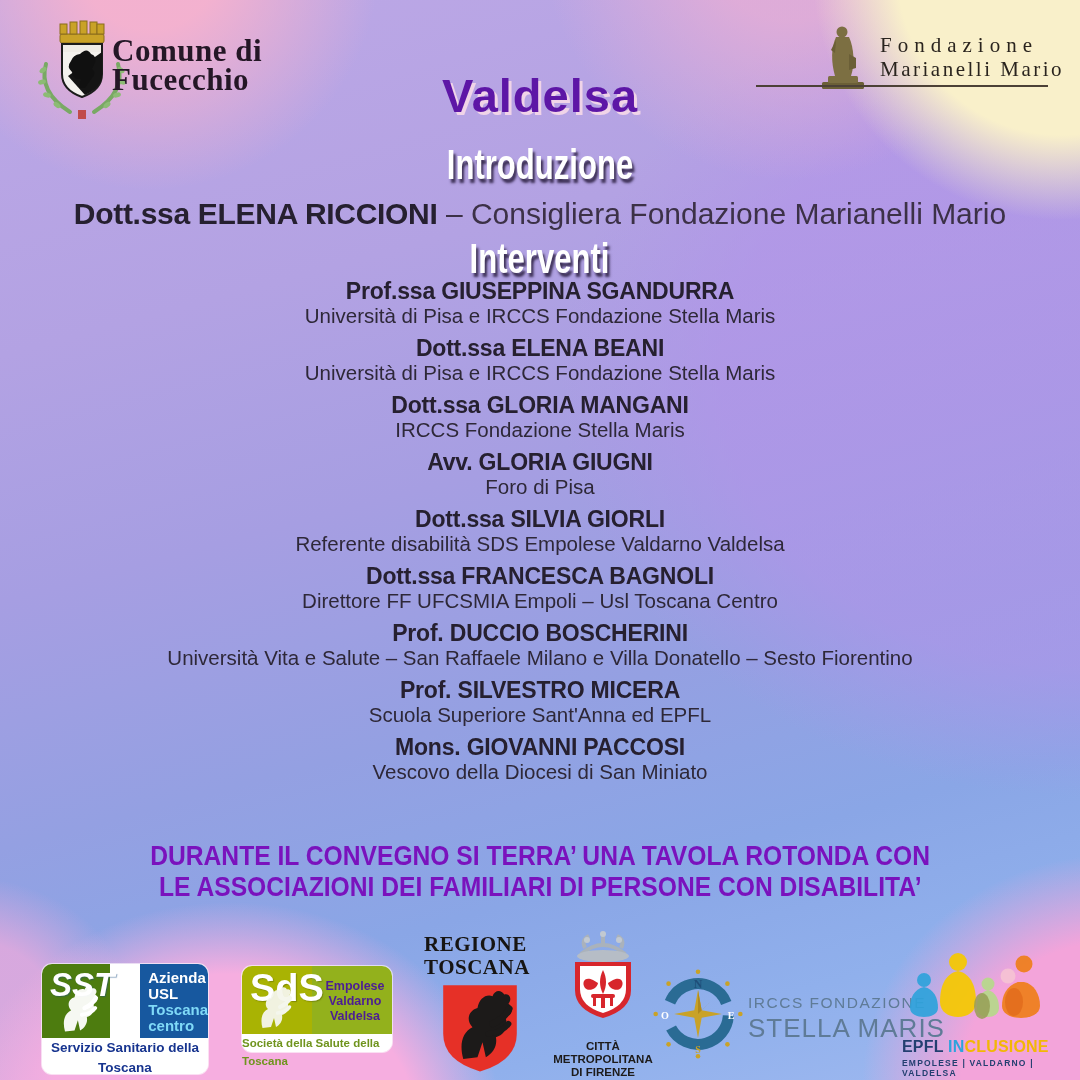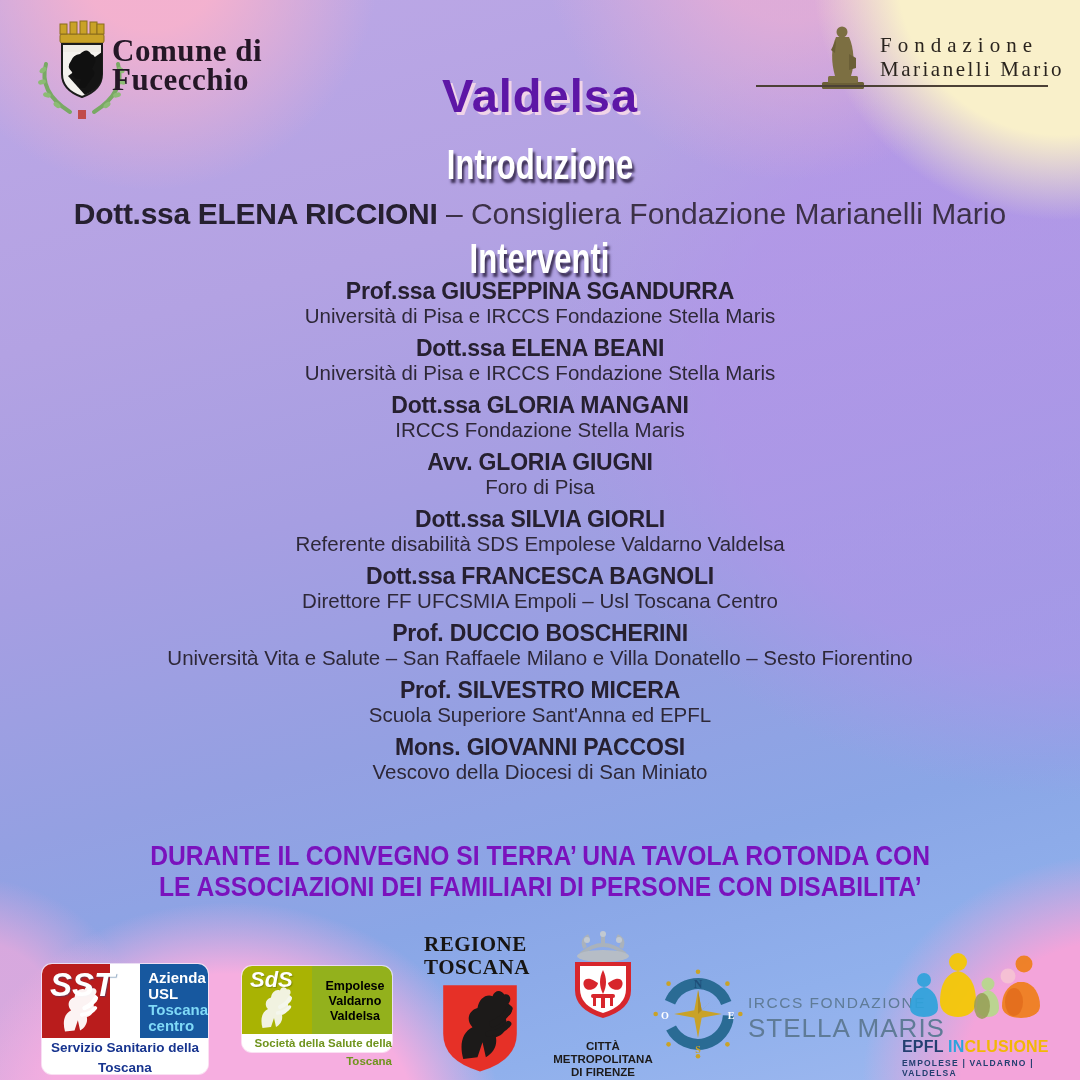--- a/index.html
+++ b/index.html
@@ -41,33 +41,33 @@
   .speaker{margin-bottom:8px;}
   .speaker .name{font-size:23px;line-height:26px;font-weight:800;color:#262030;letter-spacing:-.2px;}
   .speaker .affil{font-size:20.5px;line-height:23px;color:#2e2838;}
   
   .notice{top:840px;color:#7a12bd;font-weight:800;font-size:28px;line-height:31px;}
   .notice .hcond{transform:scaleX(.88);}
   
   .logo-card{border-radius:10px;background:#ffffff;box-shadow:0 0 0 1px rgba(255,255,255,.6);}
   .sst{left:42px;top:964px;width:166px;}
   .sst .panels{display:flex;height:74px;border-radius:10px 10px 0 0;overflow:hidden;}
-  .sst .p-left{position:relative;width:76px;background:#b91c1c;}
+  .sst .p-left{position:relative;width:76px;background:#4d7c0f;}
   .sst .p-left .abbr{position:absolute;left:8px;top:2px;font-size:33px;font-weight:800;font-style:italic;color:#fff;text-shadow:1px 1px 1px rgba(30,80,130,.45);}
   .sst .p-right{flex:1;background:#17589f;padding:6px 0 0 8px;font-weight:800;font-size:15px;line-height:16px;margin-left:30px;}
   .sst .w{color:#fff;} .sst .c{color:#7fd9f7;}
   .sst .caption{height:36px;background:#fff;border-radius:0 0 10px 10px;color:#17348f;
     font-size:13.5px;font-weight:800;text-align:center;line-height:20px;}
   .sds{left:242px;top:966px;width:150px;}
   .sds .panels{display:flex;height:68px;border-radius:10px 10px 0 0;overflow:hidden;}
   .sds .p-left{position:relative;width:70px;background:#a9b303;}
-  .sds .p-left .abbr{position:absolute;left:8px;top:1px;font-size:22px;font-weight:800;font-style:italic;color:#fff;text-shadow:1px 1px 1px rgba(90,100,0,.5);}
-  .sds .p-right{flex:1;background:#93b11c;padding:13px 0 0 6px;font-weight:800;font-size:12.5px;line-height:15px;color:#000000;text-align:center;}
+  .sds .p-left .abbr{position:absolute;left:8px;top:1px;font-size:38px;font-weight:800;color:#fff;text-shadow:1px 1px 1px rgba(90,100,0,.5);}
+  .sds .p-right{flex:1;background:#93b11c;padding:13px 0 0 6px;font-weight:800;font-size:12.5px;line-height:15px;color:#4c1d95;text-align:center;}
   .sds .caption{height:18px;background:#fff;border-radius:0 0 10px 10px;color:#6f941d;
-    font-size:11.5px;font-weight:800;text-align:right;line-height:18px;}
+    font-size:11.5px;font-weight:800;text-align:left;line-height:18px;}
   .horse-svg{position:absolute;left:4px;top:16px;}
   .regione{left:424px;top:933px;width:112px;text-align:center;}
   .regione .rt-text{font-family:"Liberation Serif",serif;font-weight:bold;font-size:21px;line-height:23px;color:#171513;text-align:left;letter-spacing:.5px;}
   .citta{left:543px;top:928px;width:120px;text-align:center;}
   .citta .ct-text{font-size:11.5px;line-height:13px;font-weight:700;color:#1d1b1a;letter-spacing:0;}
   .stella{left:652px;top:968px;}
   .stella-text{left:748px;top:994px;color:#5f7b97;}
   .stella-text .l1{font-size:15.5px;letter-spacing:1.5px;}
   .stella-text .l2{font-size:26px;letter-spacing:1px;margin-top:1px;}
   .rete{left:902px;top:950px;width:175px;text-align:left;}

